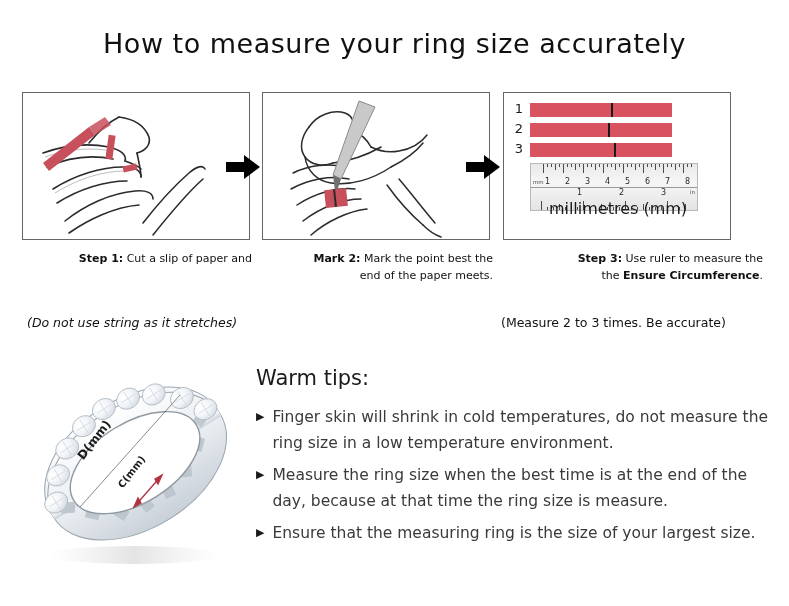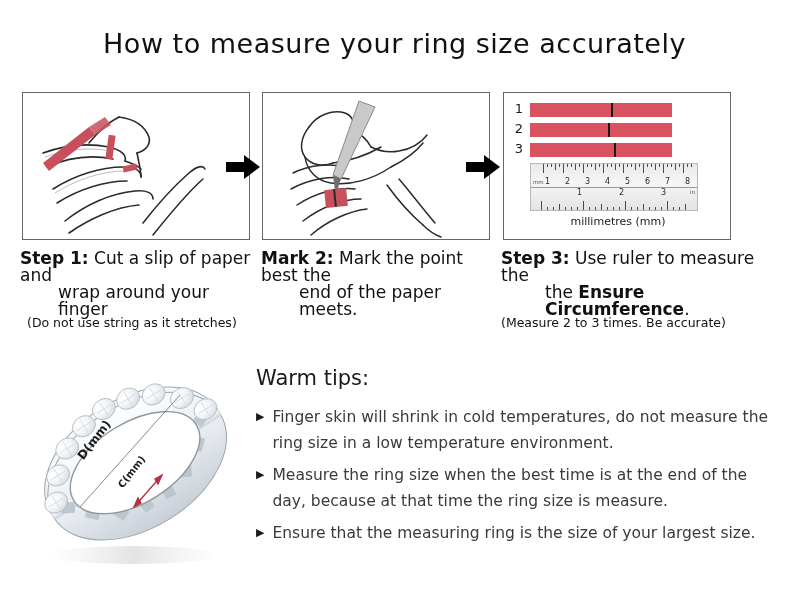--- a/index.html
+++ b/index.html
@@ -50,39 +50,40 @@
     top: 152px;
     width: 38px;
     height: 30px;
   }
   #arrow-1 { left: 224px; }
   #arrow-2 { left: 464px; }
 
   
   .step-caption {
     position: absolute;
-    font-size: 17px;
+    font-size: 11px;
     line-height: 17px;
     color: #111111;
+    text-align: right;
   }
   #caption-1 { left: 20px;  top: 250px; width: 232px; }
   #caption-2 { left: 261px; top: 250px; width: 232px; }
   #caption-3 { left: 501px; top: 250px; width: 262px; }
 
   .step-label { font-weight: bold; }
   .caption-indent { display: block; padding-left: 38px; }
   .caption-indent-3 { display: block; padding-left: 44px; }
   .bold-inline { font-weight: bold; }
 
   .step-note {
     position: absolute;
     font-size: 12.5px;
     color: #111111;
   }
-  #note-1 { left: 27px;  top: 315px; }
+  #note-1 { left: 27px;  top: 315px; font-style: italic; }
   #note-3 { left: 501px; top: 315px; }
 
   
   .strip-row {
     position: absolute;
     left: 8px;
     height: 14px;
   }
   .strip-num {
     position: absolute;
@@ -146,24 +147,24 @@
   .ruler-top .rnum { bottom: 1px; }
   .ruler-bot .rnum { top: 1px; }
   .unit-tag {
     position: absolute;
     font-size: 5.5px;
     color: #4a4a4a;
   }
   .ruler-caption {
     position: absolute;
     left: 0;
-    top: 122px;
+    top: 106px;
     width: 228px;
     text-align: center;
-    font-size: 11px;
+    font-size: 16px;
     color: #1a1a1a;
   }
 
   
   #tips-title {
     position: absolute;
     left: 256px;
     top: 366px;
     font-size: 21px;
     color: #1a1a1a;
@@ -410,21 +411,20 @@
       <span class="rnum" style="left:130px;">3</span>
     </div>
   </div>
 
   <div class="ruler-caption">millimetres (mm)</div>
 </div>
 
 <div class="step-caption" id="caption-1">
   <span class="step-label">Step 1:</span>
   <span>Cut a slip of paper and</span>
-  <span class="caption-indent">wrap around your finger</span>
 </div>
 
 <div class="step-caption" id="caption-2">
   <span class="step-label">Mark 2:</span>
   <span>Mark the point best the</span>
   <span class="caption-indent">end of the paper meets.</span>
 </div>
 
 <div class="step-caption" id="caption-3">
   <span class="step-label">Step 3:</span>

